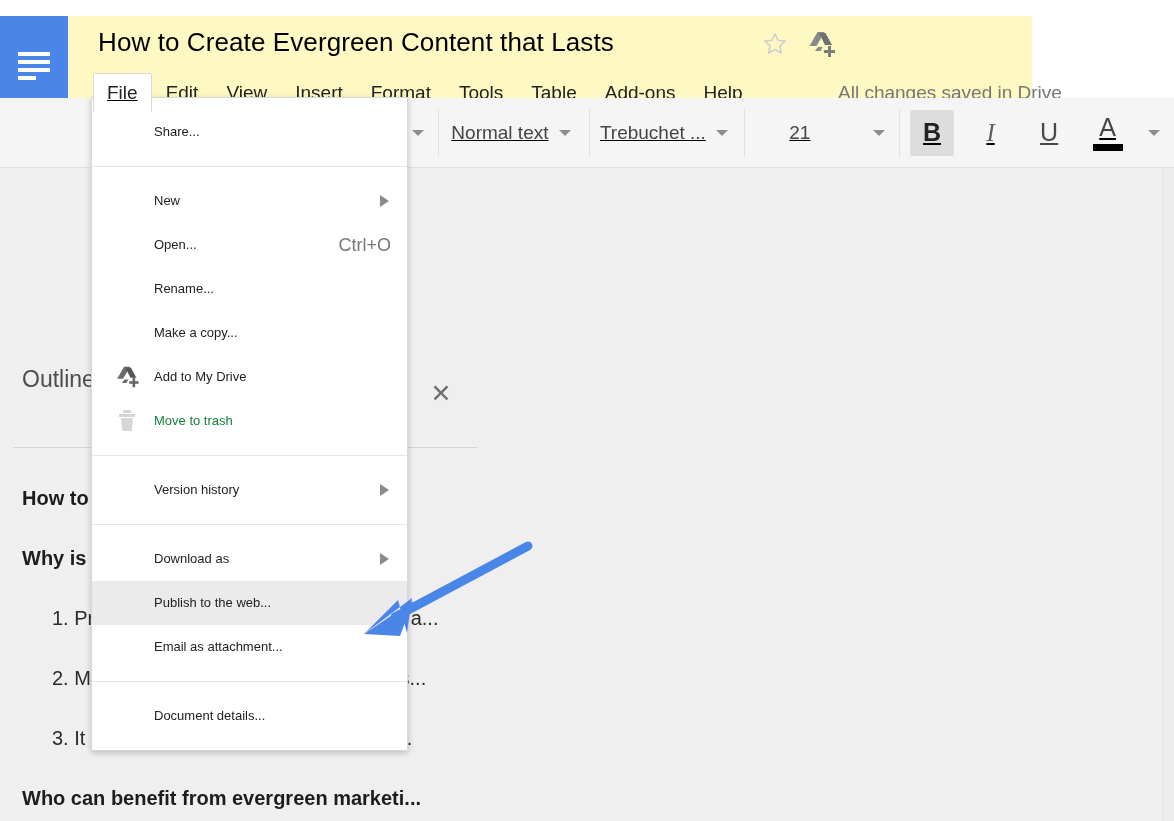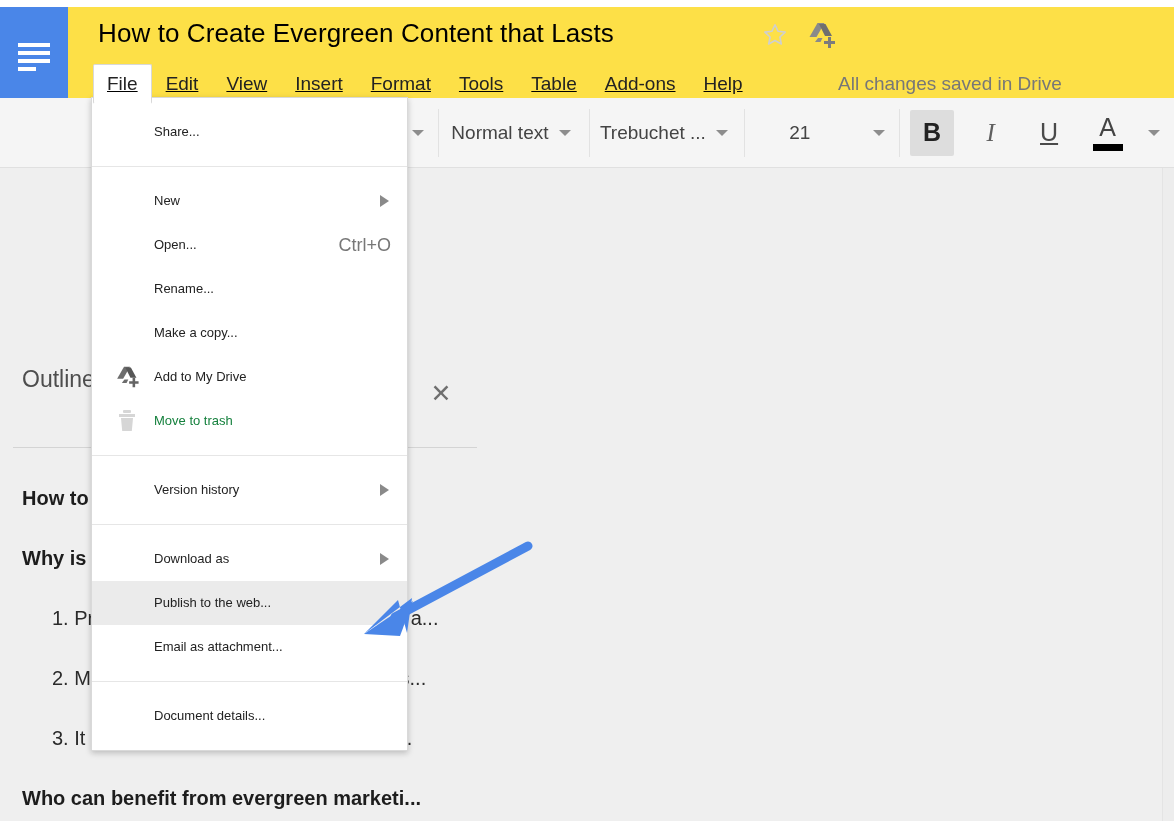--- a/index.html
+++ b/index.html
@@ -8,22 +8,22 @@
     width: 1174px; height: 821px;
     overflow: hidden;
     background: #ffffff;
     font-family: "Liberation Sans", sans-serif;
     -webkit-font-smoothing: antialiased;
   }
   #app { position: relative; width: 1174px; height: 821px; }
 
   
   .header {
-    position: absolute; left: 0; top: 7px; width: 1174px; height: 98px;
-    background: #fde047;
+    position: absolute; left: 0; top: 16px; width: 1032px; height: 98px;
+    background: #fef9c3;
   }
   .docs-logo {
     position: absolute; left: 0; top: 0; width: 68px; height: 98px;
     background: #4a86e8;
     display: flex; align-items: center; justify-content: center;
   }
   .docs-logo svg { display: block; }
 
   .doc-title {
     position: absolute; left: 98px; top: 8px;
@@ -52,21 +52,21 @@
   .save-state {
     position: absolute; left: 838px; top: 57px;
     font-size: 19px; color: #777777; line-height: 40px; white-space: nowrap;
   }
 
   
   .toolbar {
     position: absolute; left: 0; top: 98px; width: 1174px; height: 70px;
     background: #f5f5f5;
     border-bottom: 1px solid #e0e0e0;
-    display: flex; align-items: center;
+    display: flex; align-items: center; text-decoration: underline;
   }
   .tb-sep { width: 1px; height: 48px; background: #e2e2e2; }
   .tb-cell { display: flex; align-items: center; height: 52px; padding: 0 8px; }
   .caret { width: 0; height: 0; border-left: 6px solid transparent; border-right: 6px solid transparent;
            border-top: 6px solid #8d8d8d; margin-left: 10px; margin-right: 6px; }
   .tb-label { font-size: 19px; color: #444444; white-space: nowrap; }
   .tb-style { min-width: 150px; justify-content: center; }
   .tb-font  { min-width: 154px; justify-content: center; }
   .tb-size  { min-width: 110px; justify-content: center; }
   .tb-btn { width: 46px; height: 46px; display:flex; align-items:center; justify-content:center;

